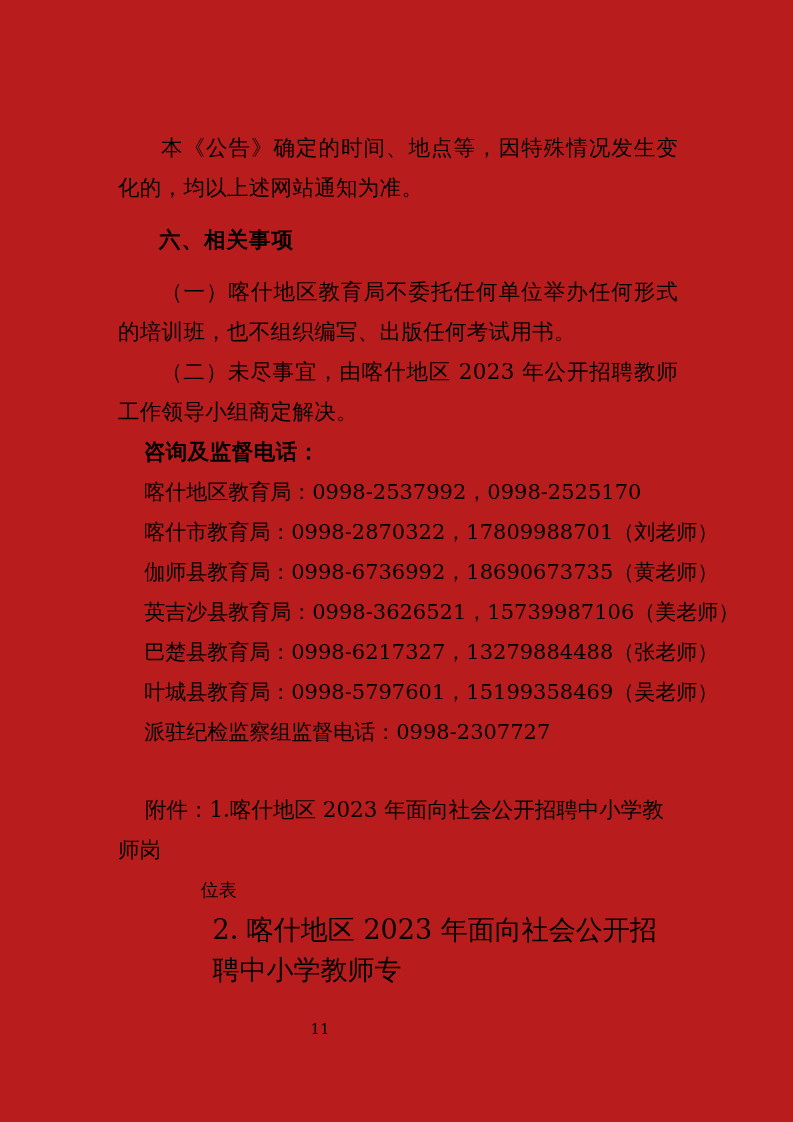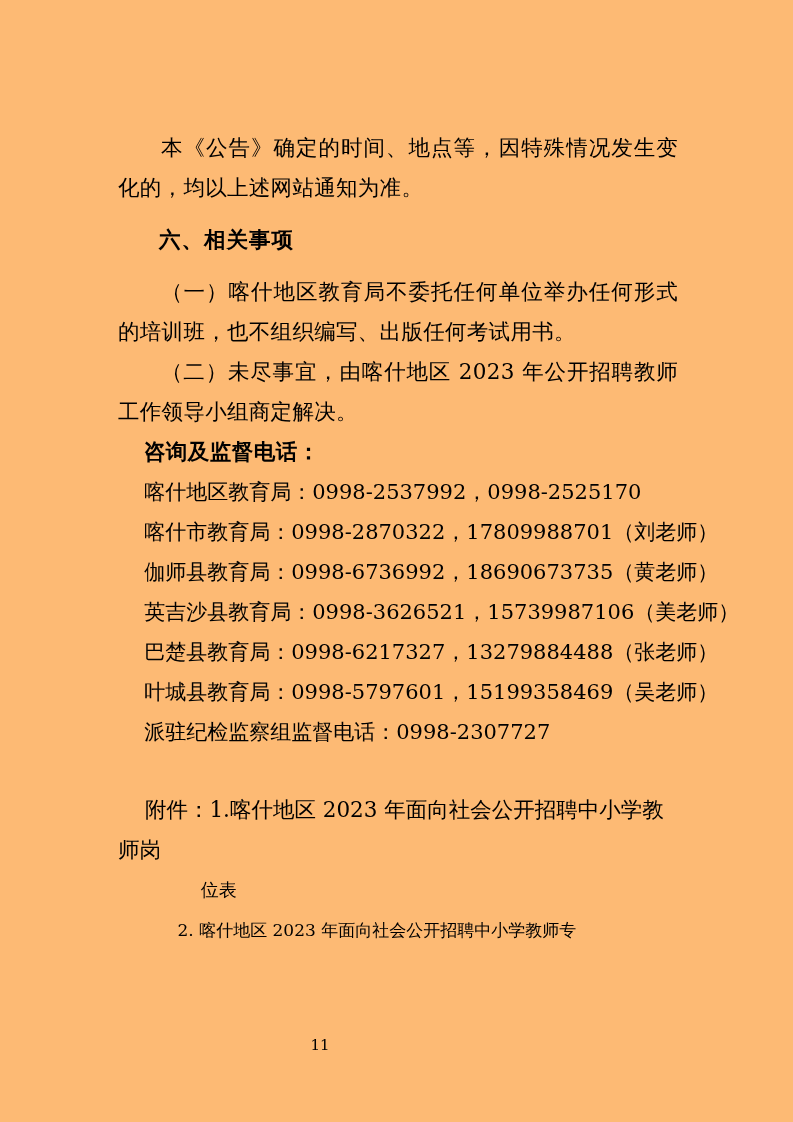--- a/index.html
+++ b/index.html
@@ -14,21 +14,21 @@
     color: #000000;
     position: relative;
     overflow: hidden;
   }
   .page {
     position: absolute;
     left: 0;
     top: 0;
     width: 793px;
     height: 1122px;
-    background: #fdba74;
+    background: #b91c1c;
   }
   .content {
     position: absolute;
     left: 118px;
     top: 128px;
     width: 560px;
   }
   .para {
     font-size: 21.5px;
     line-height: 40px;
@@ -78,41 +78,40 @@
     margin: 0;
     text-indent: 1.25em;
   }
   .attach-cont {
     font-size: 18px;
     line-height: 40px;
     margin: 0;
     padding-left: 4.6em;
   }
   .attach-item2 {
-    font-size: 17px;
+    font-size: 27px;
     line-height: 40px;
     margin: 0;
     padding-left: 3.5em;
   }
   .attach-cont2 {
     font-size: 21.5px;
     line-height: 40px;
     margin: 0;
     padding-left: 4.6em;
   }
   .page-number {
     position: absolute;
     left: 0;
     top: 1020px;
     width: 640px;
     text-align: center;
     font-size: 15px;
     font-family: "DejaVu Serif", "Liberation Serif", serif;
     color: #000000;
-    margin-top: 16px;
   }
 </style>
 </head>
 <body>
 
 <div class="page">
   <div class="content">
 
     <p class="para indent2">本《公告》确定的时间、地点等，因特殊情况发生变化的，均以上述网站通知为准。</p>
 

